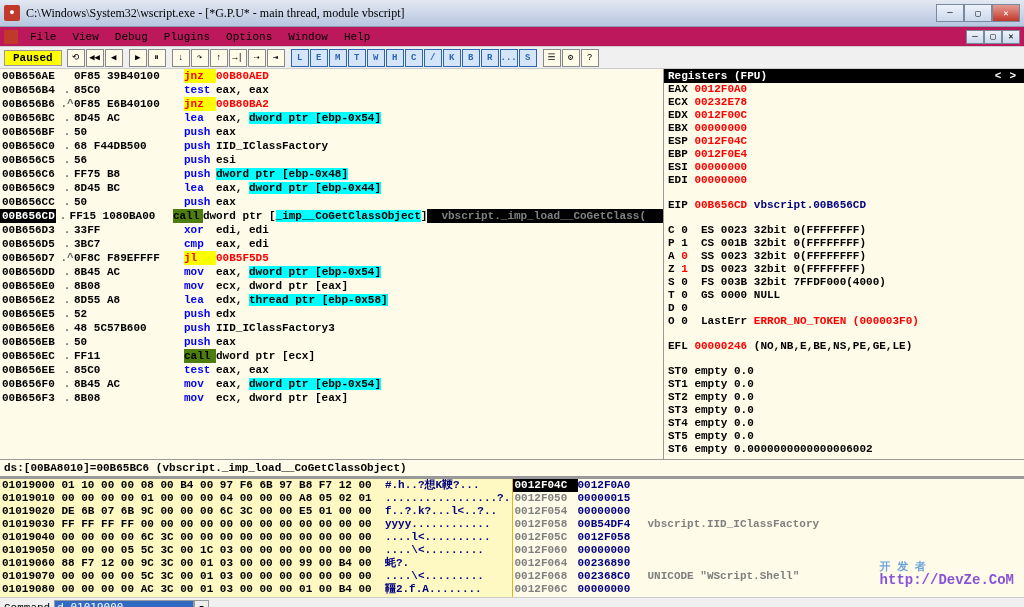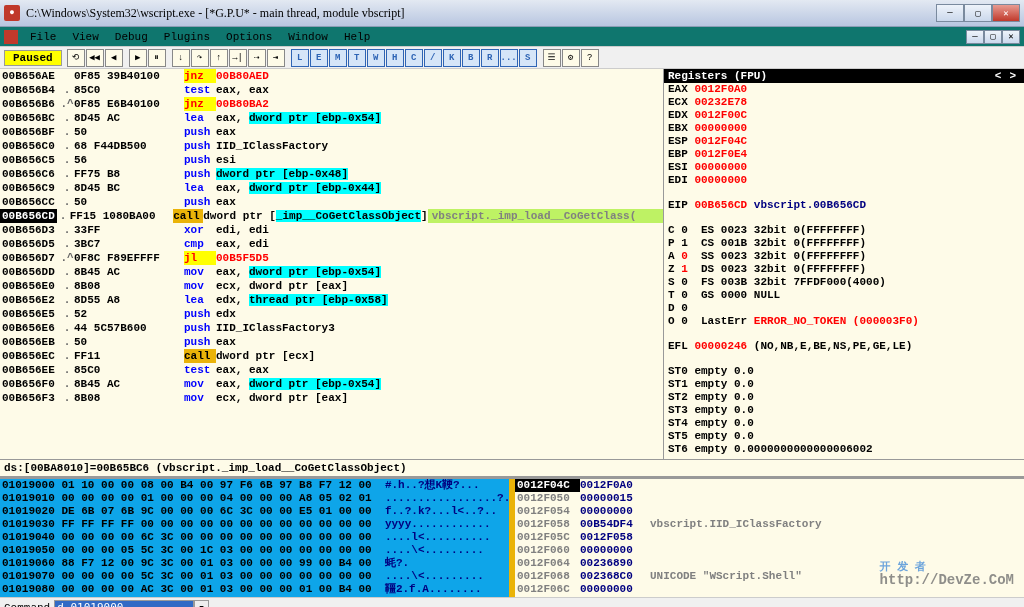--- a/index.html
+++ b/index.html
@@ -3,69 +3,69 @@
 <meta charset="utf-8">
 <style>
 *{margin:0;padding:0;box-sizing:border-box;font-family:'Consolas','Courier New',monospace;font-size:11px}
 body{background:#fff;width:1024px;height:607px;overflow:hidden;position:relative}
 .titlebar{height:27px;background:linear-gradient(to bottom,#e3e9f2 0%,#cdd7e9 50%,#b8c6e0 100%);display:flex;align-items:center;padding:0 4px;border-bottom:1px solid #8a9db5}
 .titlebar-icon{width:16px;height:16px;background:#c0392b;border-radius:2px;margin-right:6px;display:flex;align-items:center;justify-content:center;color:#fff;font-size:9px}
 .titlebar-text{color:#000;font-size:12px;font-family:Liberation Serif, serif;flex:1}
 .win-btns{display:flex;gap:0}
 .win-btn{width:28px;height:18px;border:1px solid #7a8a9e;background:linear-gradient(#eef3fa,#cbd8ec);display:flex;align-items:center;justify-content:center;font-size:9px;cursor:pointer}
 .win-btn.close{background:linear-gradient(#e89b91,#c0392b);color:#fff}
-.menubar{height:20px;background:#0f766e;display:flex;align-items:center;padding:0 4px;border-bottom:1px solid #ccc;font-family:'Segoe UI',Tahoma,sans-serif;font-size:11px}
+.menubar{height:20px;background:#be185d;display:flex;align-items:center;padding:0 4px;border-bottom:1px solid #ccc;font-family:'Segoe UI',Tahoma,sans-serif;font-size:11px}
 .menu-icon{width:14px;height:14px;background:#c0392b;margin-right:4px}
 .menu-item{padding:2px 8px;cursor:pointer}
 .toolbar{height:22px;background:#f0f0f0;display:flex;align-items:center;padding:2px 4px;border-bottom:1px solid #ccc;gap:1px}
 .paused{background:#ffff00;border:1px solid #999;padding:1px 8px;color:#000;font-weight:bold;margin-right:4px}
 .tbtn{width:18px;height:18px;border:1px solid #888;background:#fefbe8;display:flex;align-items:center;justify-content:center;font-size:9px;cursor:pointer}
 .tbtn.l{border:1px solid #2e64b5;background:#d5e5f8;color:#2e64b5;font-weight:bold}
 .tsep{width:4px}
 .main{display:flex;height:390px}
 .disasm{flex:1;background:#fefbe8;overflow:hidden;border-right:1px solid #999}
 .dline{display:flex;white-space:pre;line-height:14px;height:14px;font-weight:bold}
 .addr{width:60px;color:#000;padding-left:2px}
 .addr.hl{background:#000;color:#fff}
 .gut{width:14px;text-align:center;color:#666}
 .bytes{width:110px;color:#000}
 .mnem{width:32px;color:#000}
 .mnem.blu{color:#0000ff}
 .mnem.ylw{background:#ffff00;color:#ff0000}
-.mnem.cy{background:#eab308;color:#000}
+.mnem.cy{background:#4d7c0f;color:#000}
 .args{flex:1;color:#000}
 .hlcy{background:#00ffff}
 .red{color:#ff0000}
-.comment{width:250px;color:#808080;background:#bef264;padding-left:4px}
+.comment{width:250px;color:#808080;background:#000000;padding-left:14px}
 .reg{width:360px;background:#fefbe8;overflow:hidden}
 .reg-hdr{background:#000;color:#fff;display:flex;padding:1px 4px;font-weight:bold;align-items:center}
 .reg-hdr span:first-child{flex:1}
 .reg-arrow{cursor:pointer;padding:0 4px}
 .rline{white-space:pre;line-height:13px;padding-left:4px;font-weight:bold}
 .rname{color:#000}
 .rval{color:#ff0000}
 .rval.blk{color:#000080}
 .dsline{background:#fefbe8;padding:2px 4px;border-top:1px solid #999;border-bottom:1px solid #999;font-weight:bold}
 .bottom{display:flex;height:120px;border-top:2px solid #999}
-.hexpane{flex:1;background:#0ea5e9;overflow:hidden;border-right:6px solid #eab308}
+.hexpane{flex:1;background:#fef9c3;overflow:hidden;border-right:1px solid #eab308}
 .hxline{white-space:pre;line-height:13px;padding-left:2px;font-weight:bold}
 .hxaddr{color:#000}
 .hxbytes{color:#000}
 .hxasc{color:#000080}
 .stackpane{flex:1;background:#fefbe8;overflow:hidden}
 .stkline{display:flex;white-space:pre;line-height:13px;font-weight:bold}
 .stkaddr{width:65px;color:#808080;padding-left:2px}
 .stkaddr.cur{background:#000;color:#fff}
 .stkval{width:70px;color:#000080}
 .stkcmt{color:#808080}
 .cmdbar{height:20px;background:#f0f0f0;display:flex;align-items:center;padding:2px 4px;border-top:1px solid #ccc;font-family:Tahoma,sans-serif}
 .cmdlbl{margin-right:4px}
 .cmdinput{width:140px;background:#316ac5;color:#fff;border:1px solid #999;padding:0 2px;font-family:monospace;font-size:11px}
 .watermark{position:absolute;right:10px;bottom:20px;font-family:Arial,sans-serif;color:#4a90d9;font-size:22px;font-weight:bold;opacity:0.8;line-height:1}
-.wm2{font-size:14px;color:#737373}
+.wm2{font-size:14px;color:#6d28d9}
 </style>
 </head>
 <body>
 
 <div class="titlebar">
   <div class="titlebar-icon">●</div>
   <div class="titlebar-text">C:\Windows\System32\wscript.exe - [*G.P.U* - main thread, module vbscript]</div>
   <div class="win-btns">
     <div class="win-btn">─</div>
     <div class="win-btn">▢</div>
@@ -140,21 +140,21 @@
       <div class="dline"><span class="addr">00B656C9</span><span class="gut">.</span><span class="bytes">8D45 BC</span><span class="mnem blu">lea</span><span class="args">eax, <span class="hlcy">dword ptr [ebp-0x44]</span></span></div>
       <div class="dline"><span class="addr">00B656CC</span><span class="gut">.</span><span class="bytes">50</span><span class="mnem blu">push</span><span class="args">eax</span></div>
       <div class="dline"><span class="addr hl">00B656CD</span><span class="gut">.</span><span class="bytes">FF15 1080BA00</span><span class="mnem cy">call</span><span class="args">dword ptr [<span class="hlcy">_imp__CoGetClassObject</span>]</span><span class="comment">vbscript._imp_load__CoGetClass(</span></div>
       <div class="dline"><span class="addr">00B656D3</span><span class="gut">.</span><span class="bytes">33FF</span><span class="mnem blu">xor</span><span class="args">edi, edi</span></div>
       <div class="dline"><span class="addr">00B656D5</span><span class="gut">.</span><span class="bytes">3BC7</span><span class="mnem blu">cmp</span><span class="args">eax, edi</span></div>
       <div class="dline"><span class="addr">00B656D7</span><span class="gut">.^</span><span class="bytes">0F8C F89EFFFF</span><span class="mnem ylw">jl</span><span class="args"><span class="red">00B5F5D5</span></span></div>
       <div class="dline"><span class="addr">00B656DD</span><span class="gut">.</span><span class="bytes">8B45 AC</span><span class="mnem blu">mov</span><span class="args">eax, <span class="hlcy">dword ptr [ebp-0x54]</span></span></div>
       <div class="dline"><span class="addr">00B656E0</span><span class="gut">.</span><span class="bytes">8B08</span><span class="mnem blu">mov</span><span class="args">ecx, dword ptr [eax]</span></div>
       <div class="dline"><span class="addr">00B656E2</span><span class="gut">.</span><span class="bytes">8D55 A8</span><span class="mnem blu">lea</span><span class="args">edx, <span class="hlcy">thread ptr [ebp-0x58]</span></span></div>
       <div class="dline"><span class="addr">00B656E5</span><span class="gut">.</span><span class="bytes">52</span><span class="mnem blu">push</span><span class="args">edx</span></div>
-      <div class="dline"><span class="addr">00B656E6</span><span class="gut">.</span><span class="bytes">44 5C57B600</span><span class="mnem blu">push</span><span class="args">IID_IClassFactory3</span></div>
+      <div class="dline"><span class="addr">00B656E6</span><span class="gut">.</span><span class="bytes">48 5C57B600</span><span class="mnem blu">push</span><span class="args">IID_IClassFactory3</span></div>
       <div class="dline"><span class="addr">00B656EB</span><span class="gut">.</span><span class="bytes">50</span><span class="mnem blu">push</span><span class="args">eax</span></div>
       <div class="dline"><span class="addr">00B656EC</span><span class="gut">.</span><span class="bytes">FF11</span><span class="mnem cy">call</span><span class="args">dword ptr [ecx]</span></div>
       <div class="dline"><span class="addr">00B656EE</span><span class="gut">.</span><span class="bytes">85C0</span><span class="mnem blu">test</span><span class="args">eax, eax</span></div>
       <div class="dline"><span class="addr">00B656F0</span><span class="gut">.</span><span class="bytes">8B45 AC</span><span class="mnem blu">mov</span><span class="args">eax, <span class="hlcy">dword ptr [ebp-0x54]</span></span></div>
       <div class="dline"><span class="addr">00B656F3</span><span class="gut">.</span><span class="bytes">8B08</span><span class="mnem blu">mov</span><span class="args">ecx, dword ptr [eax]</span></div>
     </div>
   <div class="reg">
     <div class="reg-hdr">
       <span>Registers (FPU)</span>
       <span class="reg-arrow">&lt;</span>

